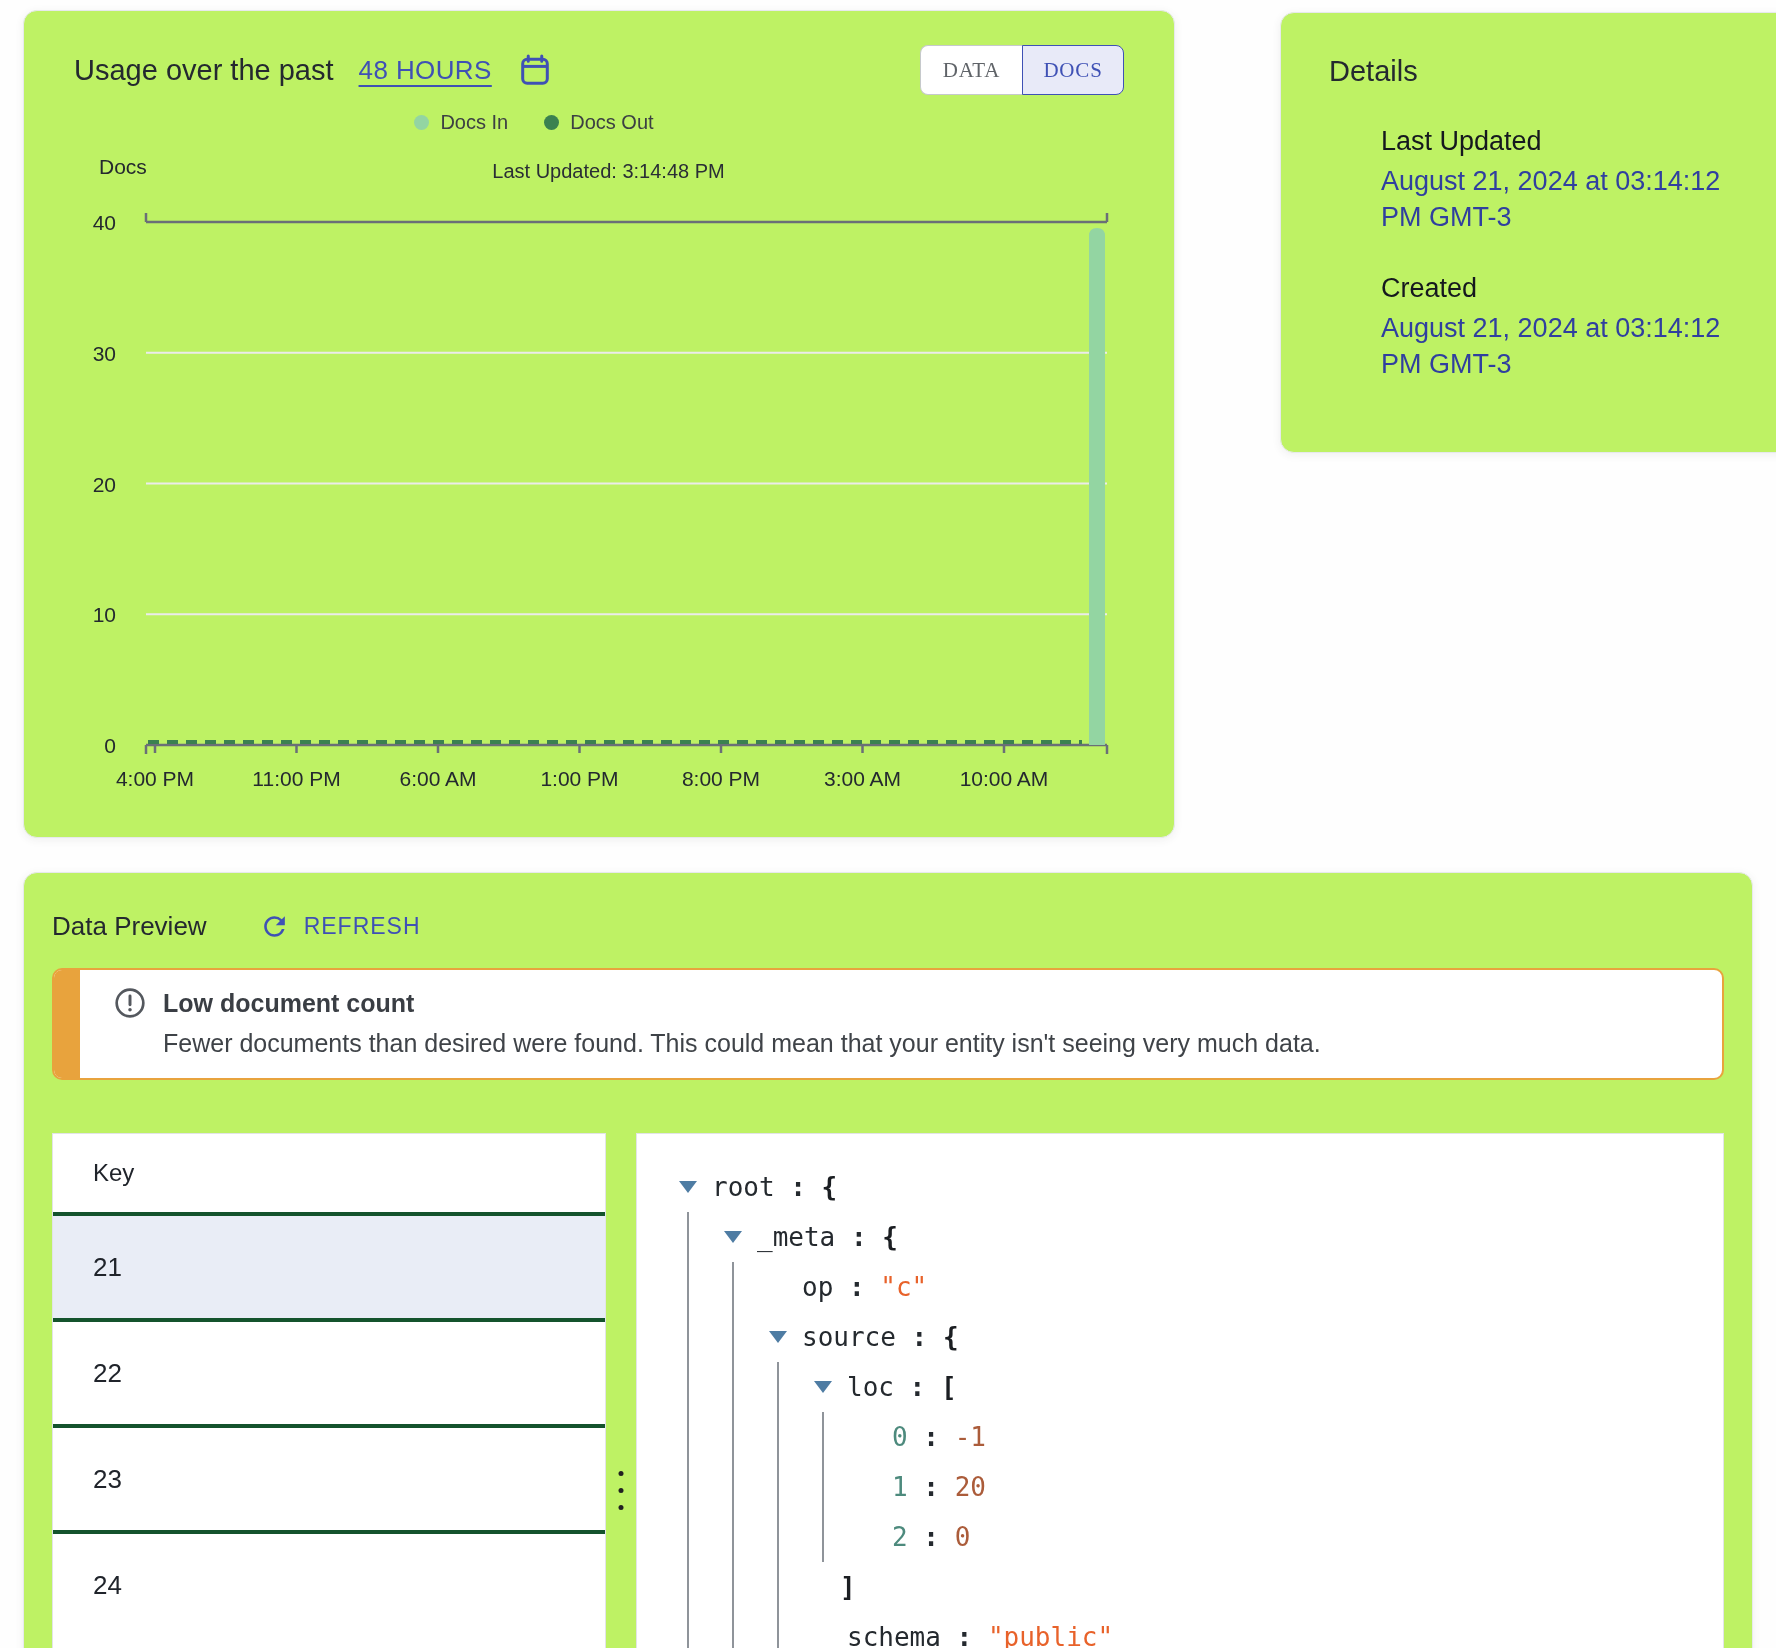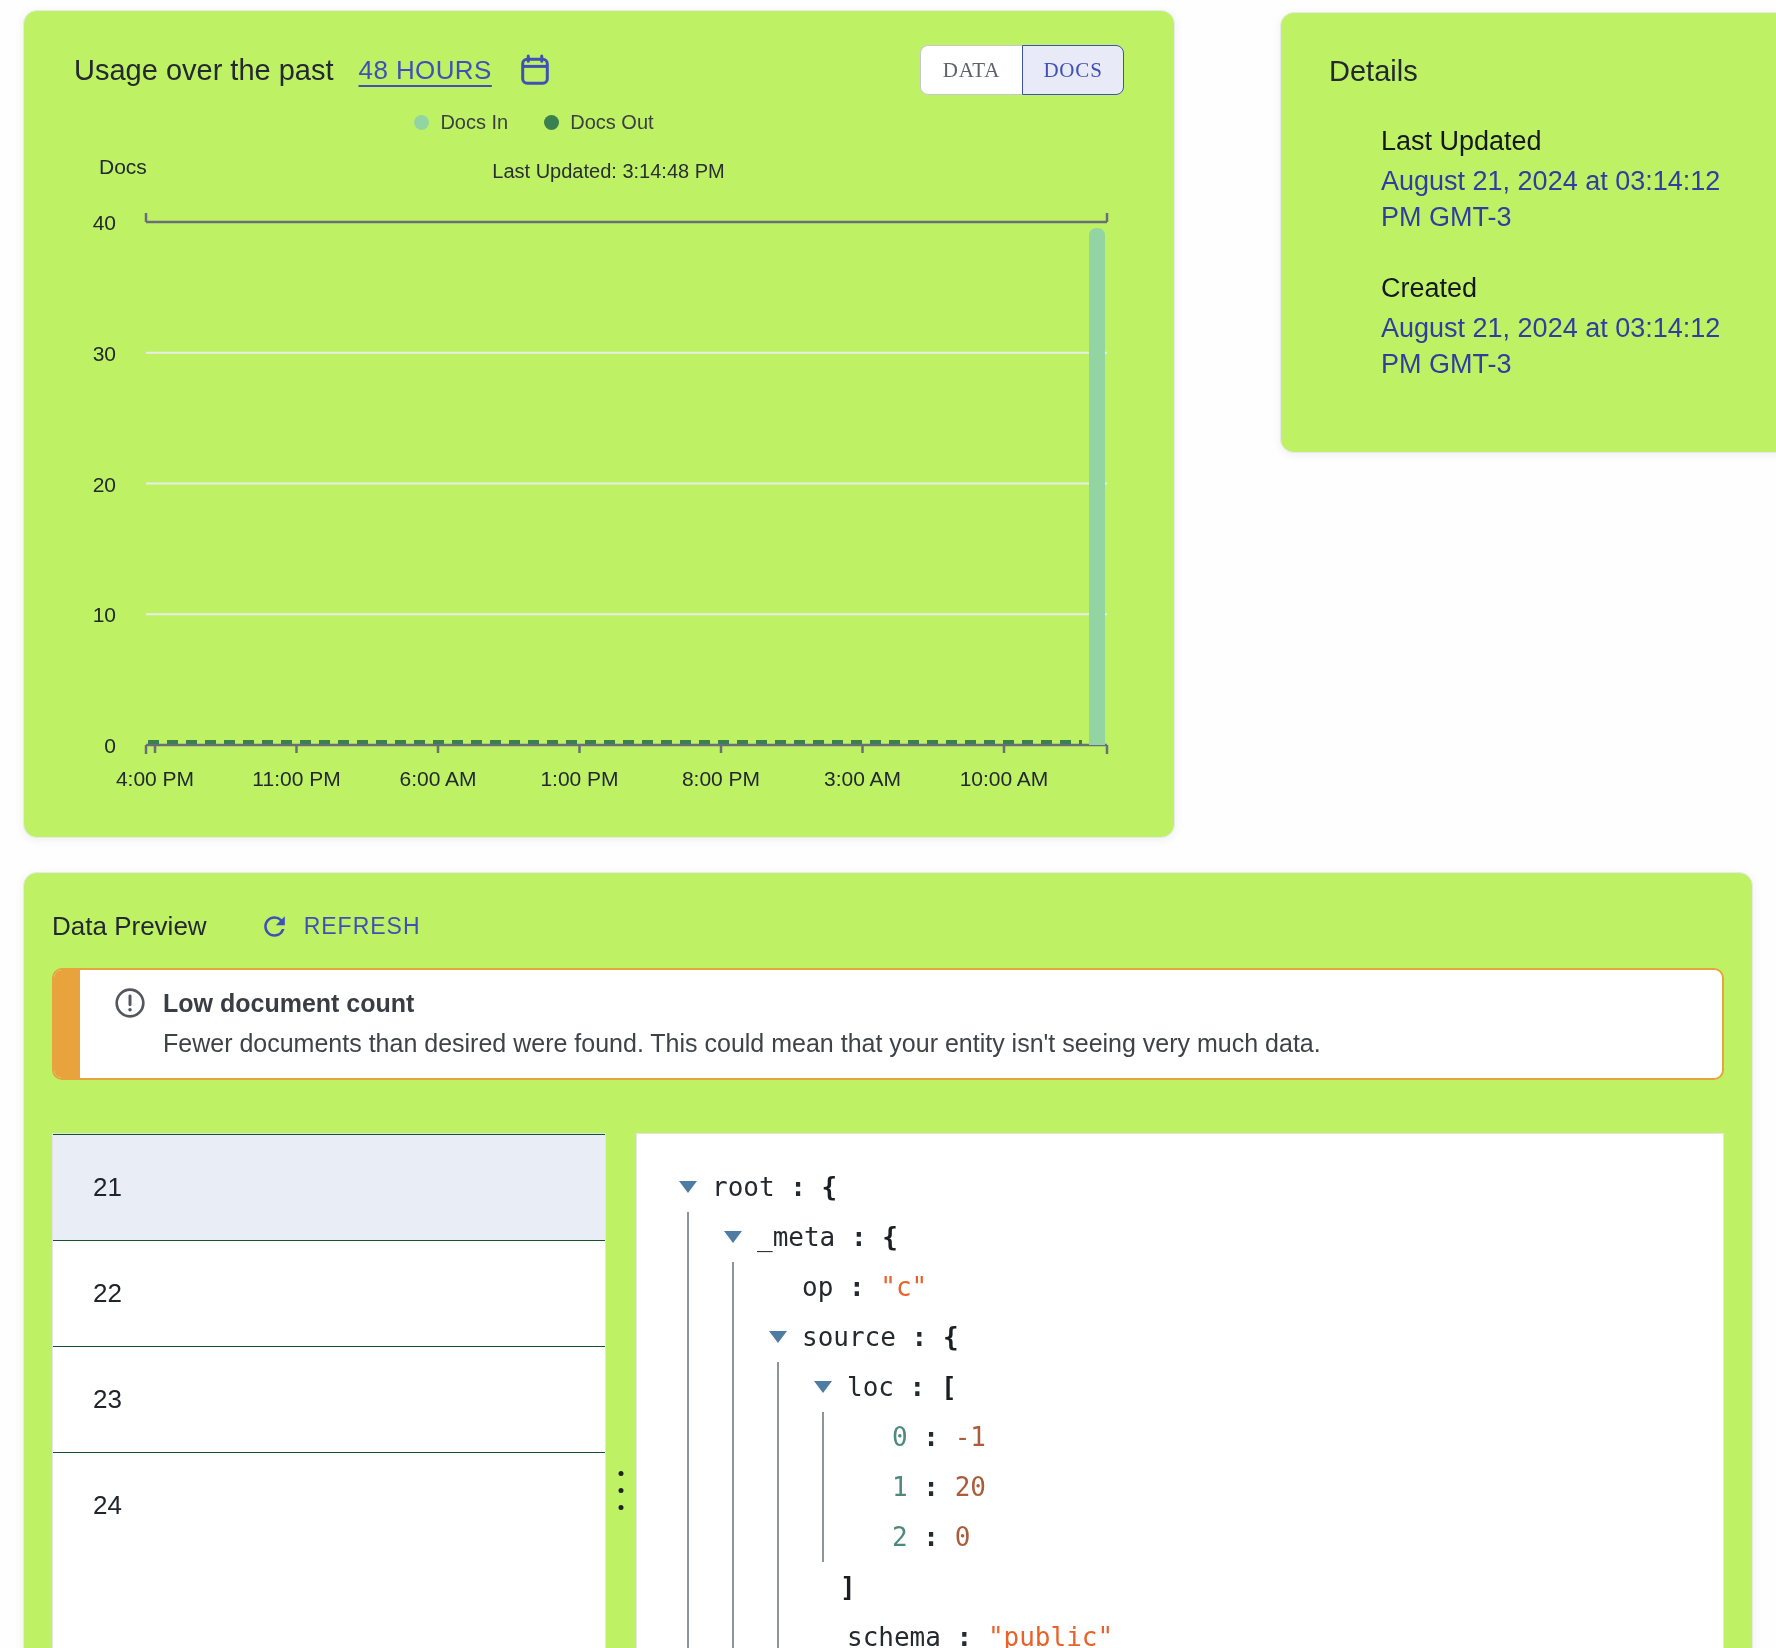--- a/index.html
+++ b/index.html
@@ -56,21 +56,21 @@
   .warning{position:relative;margin-top:26px;border:2px solid var(--warning,#e8a33d);border-radius:10px;overflow:hidden;background:#fff;}
   .warn-bar{position:absolute;left:0;top:0;bottom:0;width:26px;background:var(--warning,#e8a33d);}
   .warn-body{padding:16px 24px 20px 59px;}
   .warn-title-row{display:flex;align-items:center;gap:16px;font-size:25px;font-weight:700;color:#3a3e44;}
   .warn-icon{display:flex;color:#54585e;}
   .warn-desc{margin:9px 0 0 50px;font-size:25px;color:#3f4348;}
   
   .panels{display:flex;margin-top:53px;height:600px;}
   .keytable{width:554px;flex:none;border:1px solid #e2e4e7;box-sizing:border-box;background:#fff;}
   .khead{height:78px;display:flex;align-items:center;padding-left:40px;font-size:24px;font-weight:500;color:#20242b;box-sizing:border-box;}
-  .krow{height:106px;display:flex;align-items:center;padding-left:40px;font-size:26px;color:#20242b;border-top:1px solid #14532d;box-sizing:border-box;cursor:pointer;}
+  .krow{height:106px;display:flex;align-items:center;padding-left:40px;font-size:26px;color:#20242b;border-top:4px solid #14532d;box-sizing:border-box;cursor:pointer;}
   .krow.sel{background:var(--row_highlight,#e9edf6);}
   .divider{width:30px;flex:none;position:relative;cursor:col-resize;}
   .dots{position:absolute;left:50%;top:338px;transform:translateX(-50%);display:flex;flex-direction:column;gap:12px;}
   .dots i{width:5px;height:5px;border-radius:50%;background:#212121;display:block;}
   .treepanel{flex:1;border:1px solid #e2e4e7;box-sizing:border-box;padding:28px 20px 0 42px;overflow:hidden;background:#fff;}
   
   .t-row{display:flex;align-items:center;height:50px;font-family:"DejaVu Sans Mono",monospace;font-size:26px;color:#24292e;white-space:pre;}
   .tri{width:0;height:0;border-left:9px solid transparent;border-right:9px solid transparent;border-top:12px solid var(--tree_triangle,#4e7ca3);margin-right:15px;flex:none;cursor:pointer;}
   .t-row.no-tri{padding-left:33px;}
   .t-row.t-close{padding-left:26px;}
@@ -187,20 +187,21 @@
             </svg>
           </span>
           <span>Low document count</span>
         </div>
         <div class="warn-desc">Fewer documents than desired were found. This could mean that your entity isn't seeing very much data.</div>
       </div>
     </div>
 
     <div class="panels">
       <div class="keytable" id="keytable">
+        <div class="khead">Key</div>
       <div class="krow sel">21</div>
           <div class="krow">22</div>
           <div class="krow">23</div>
           <div class="krow">24</div>
         </div>
       <div class="divider">
         <span class="dots">
             <i></i>
             <i></i>
             <i></i>

